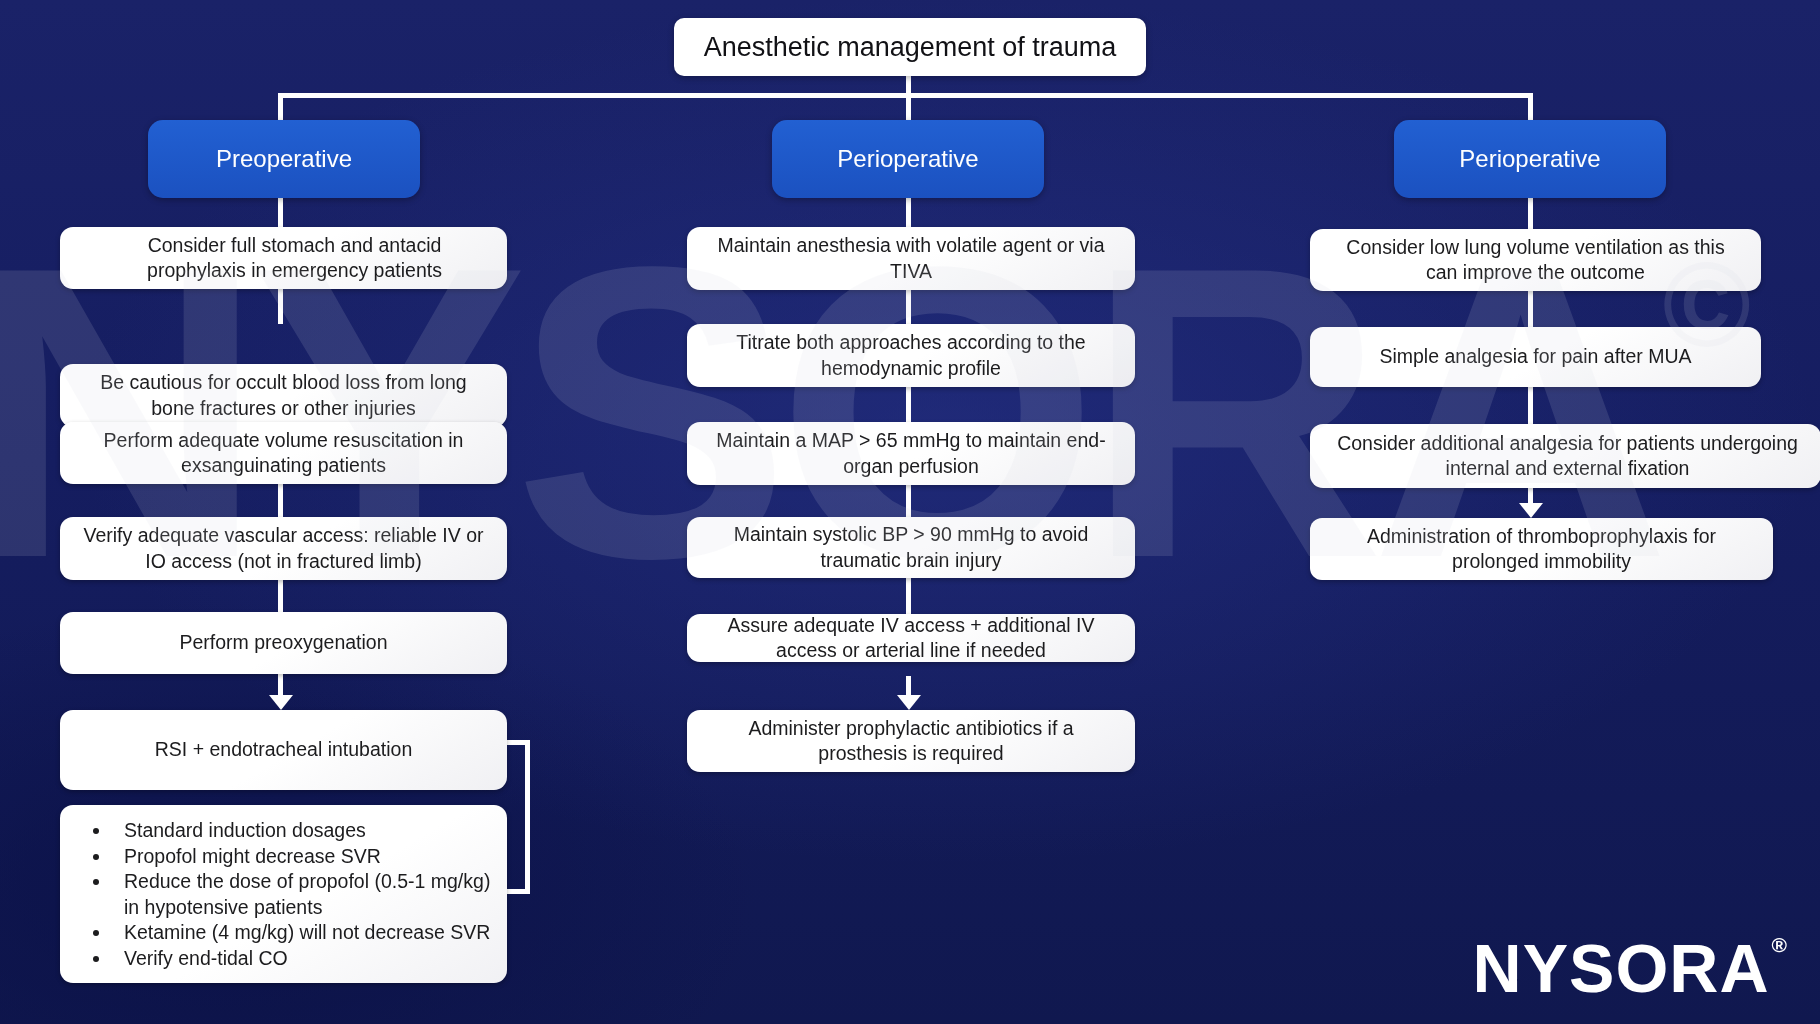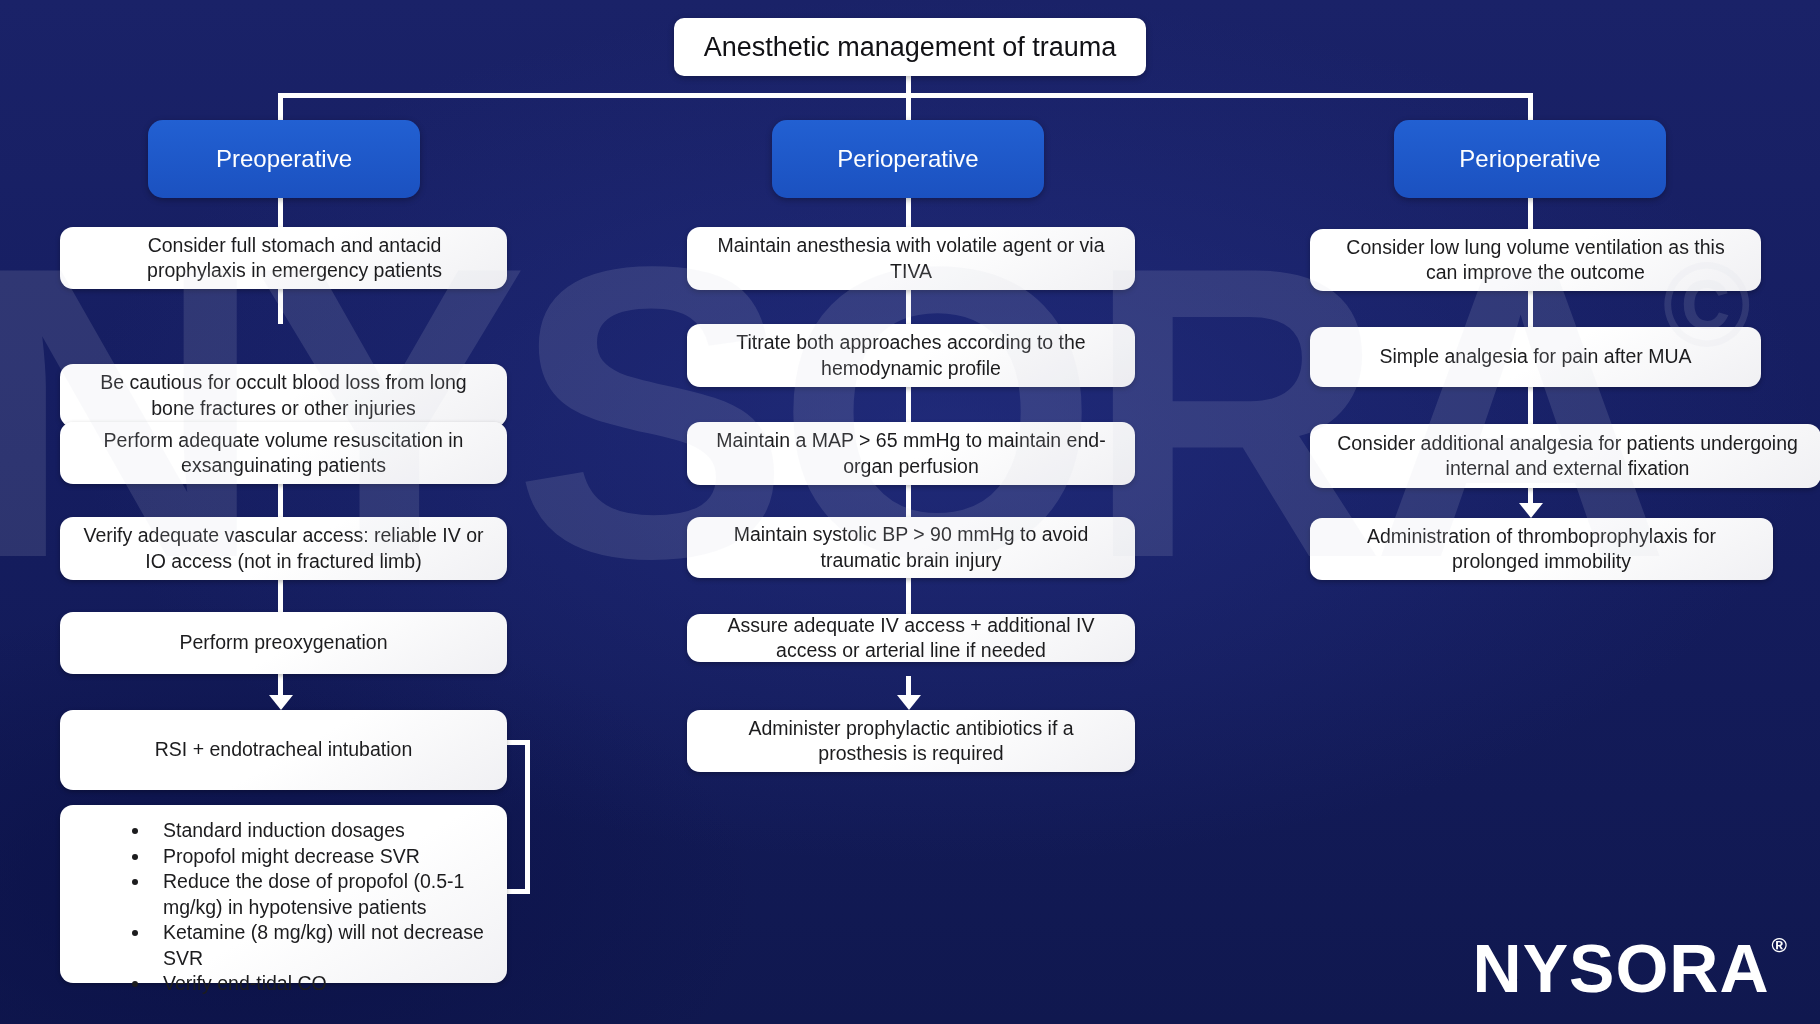--- a/index.html
+++ b/index.html
@@ -57,21 +57,21 @@
     position:absolute;width:0;height:0;z-index:2;
     border-left:12px solid transparent;
     border-right:12px solid transparent;
     border-top:15px solid #ffffff;
   }
   
   .bullets-box{
     position:absolute;left:60px;top:805px;width:447px;height:178px;
     background:linear-gradient(150deg,#ffffff 55%,#f1f1f4 100%);
     border-radius:13px;color:#1c1c1e;z-index:3;
-    box-sizing:border-box;box-shadow:0 2px 5px rgba(0,0,0,.28);padding-left:39px;
+    box-sizing:border-box;box-shadow:0 2px 5px rgba(0,0,0,.28);
   }
   .bullets-box ul{
     margin:13px 14px 10px 0;padding-left:52px;
     font-size:19.5px;line-height:25.5px;list-style:disc;
     text-align:left;
   }
   .bullets-box li{padding-left:12px;}
   
   .logo{
     position:absolute;right:34px;bottom:22px;z-index:7;
@@ -113,21 +113,21 @@
 
   <div class="hline" style="left:503px;top:740px;width:27px;"></div>
   <div class="vline" style="left:525px;top:740px;height:154px;"></div>
   <div class="hline" style="left:503px;top:889px;width:27px;"></div>
 
   <div class="bullets-box">
     <ul>
       <li>Standard induction dosages</li>
       <li>Propofol might decrease SVR</li>
       <li>Reduce the dose of propofol (0.5-1 mg/kg) in hypotensive patients</li>
-      <li>Ketamine (8 mg/kg) will not decrease SVR</li>
+      <li>Ketamine (4 mg/kg) will not decrease SVR</li>
       <li>Verify end-tidal CO</li>
     </ul>
   </div>
 
   <div class="vline" style="left:906px;top:198px;height:29px;"></div>
   <div class="box" style="left:687px;top:227px;width:448px;height:63px;">Maintain anesthesia with volatile agent or via TIVA</div>
   <div class="vline" style="left:906px;top:290px;height:34px;"></div>
   <div class="box" style="left:687px;top:324px;width:448px;height:63px;">Titrate both approaches according to the hemodynamic profile</div>
   <div class="vline" style="left:906px;top:387px;height:35px;"></div>
   <div class="box" style="left:687px;top:422px;width:448px;height:63px;">Maintain a MAP &gt; 65 mmHg to maintain end-organ perfusion</div>

